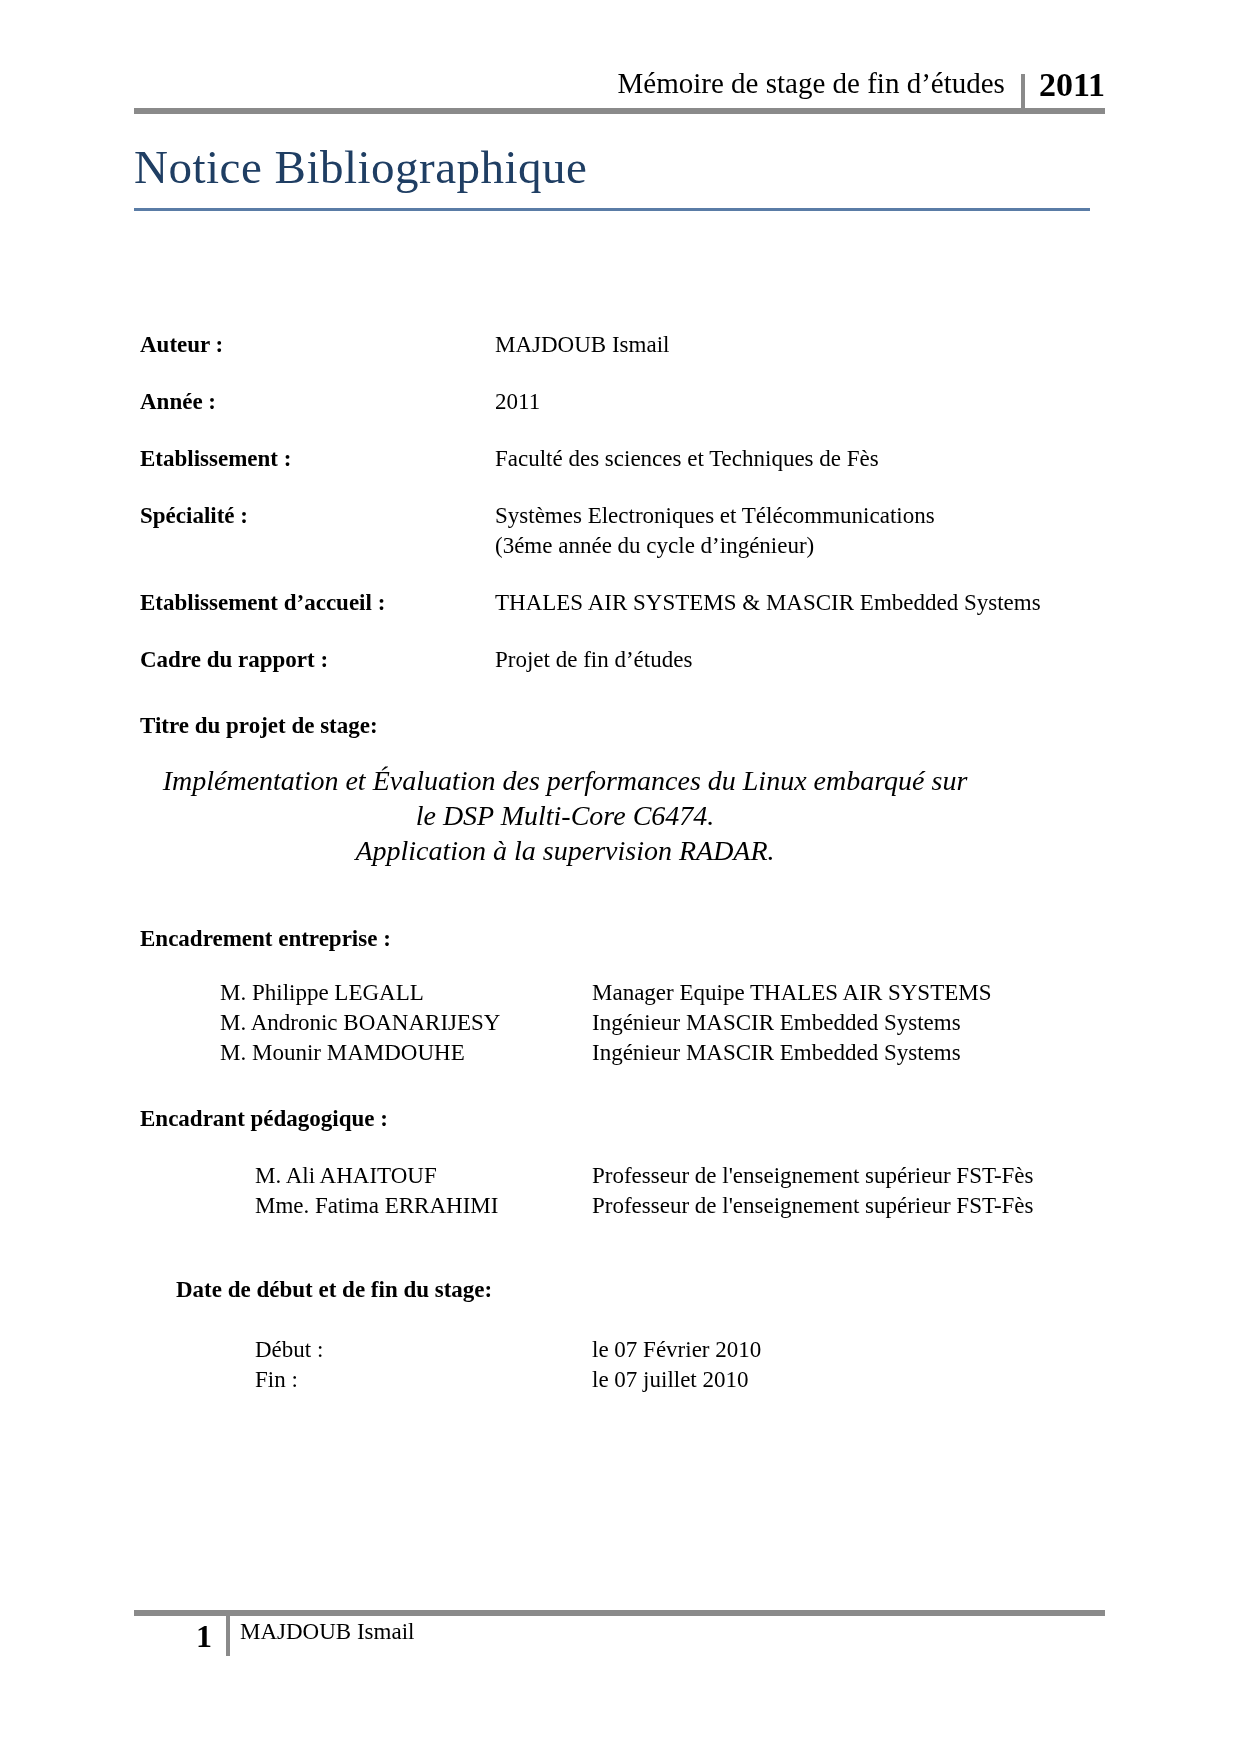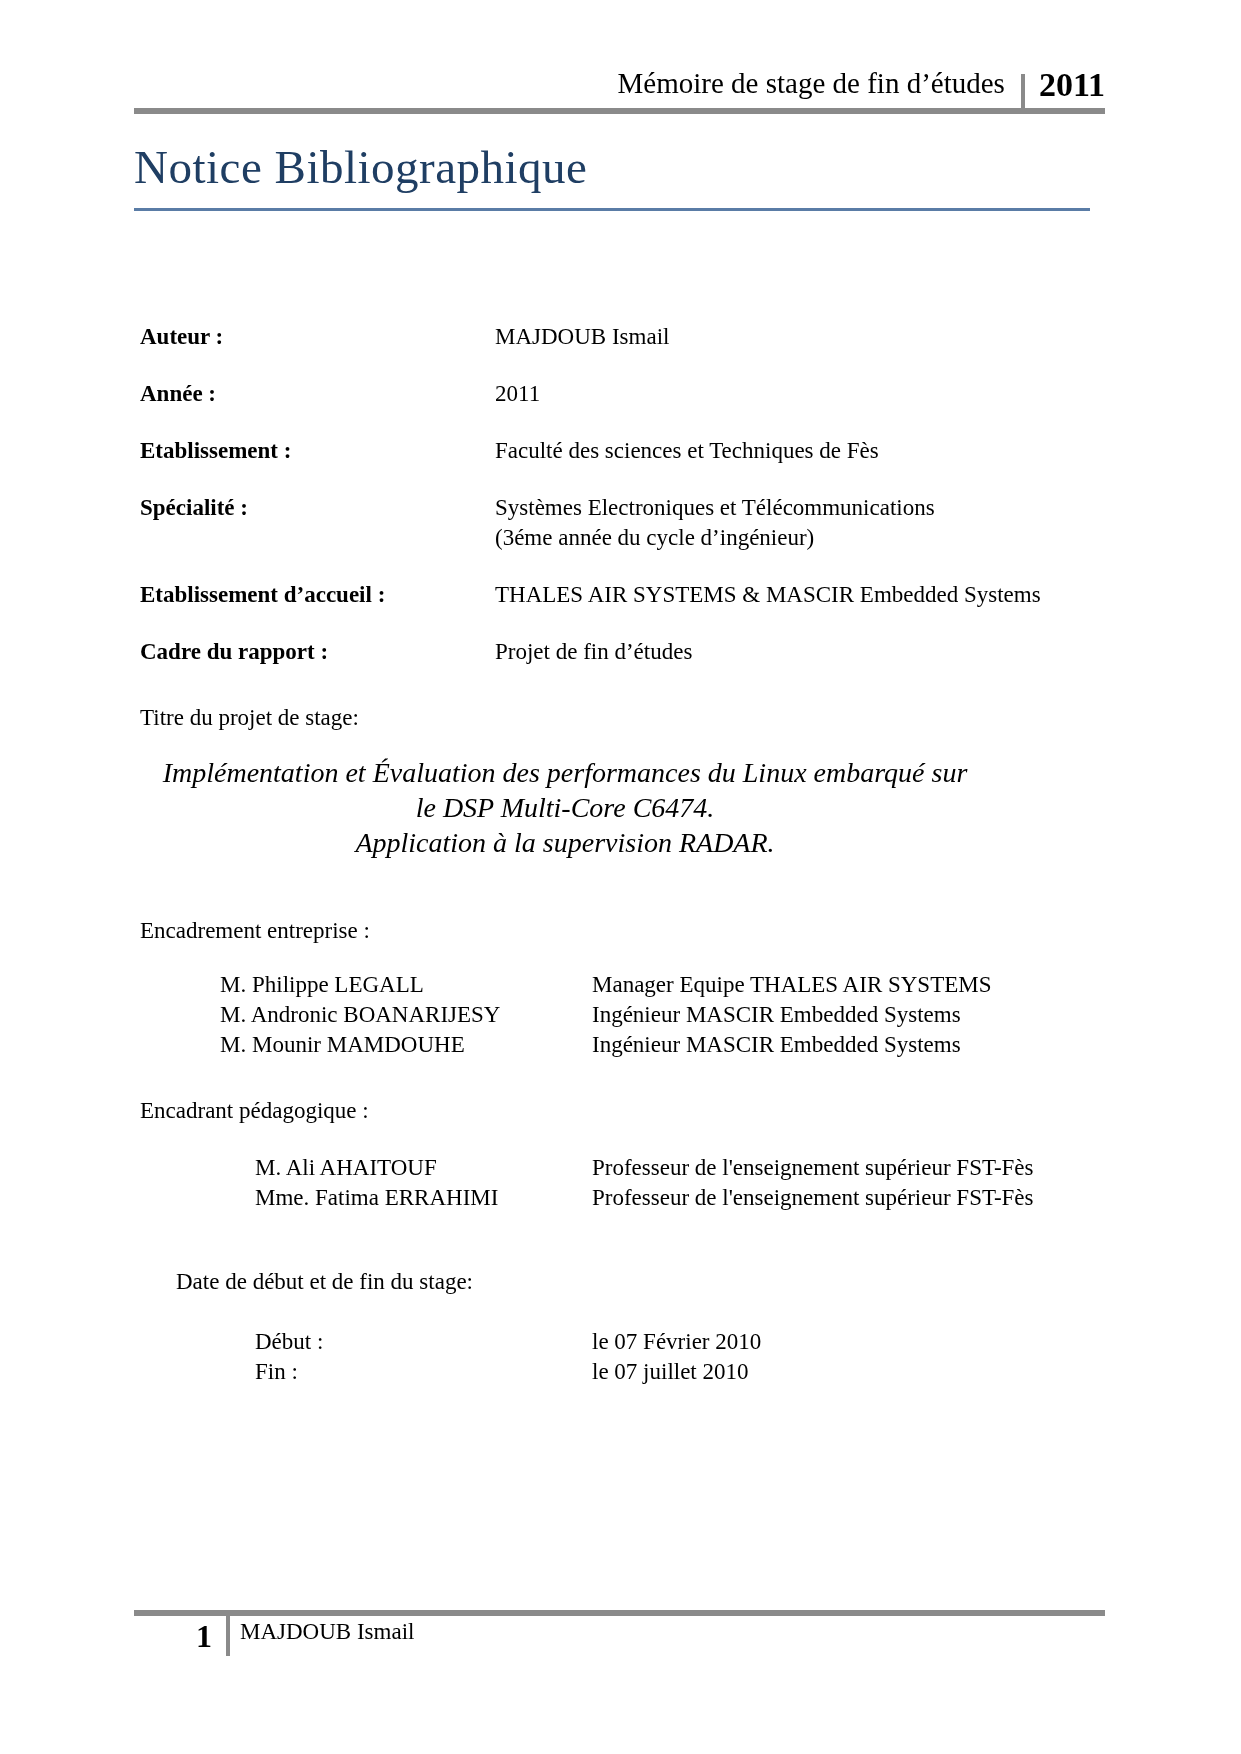--- a/index.html
+++ b/index.html
@@ -66,40 +66,40 @@
     margin: 0;
     font-size: 47px;
     font-weight: normal;
     letter-spacing: 0.5px;
     color: #1f3e63;
   }
 
   
   .main {
     position: absolute;
-    top: 322px;
+    top: 330px;
     left: 140px;
     width: 970px;
     font-size: 23px;
     line-height: 30px;
   }
   .field-row {
     display: flex;
     margin-bottom: 27px;
   }
   .field-label {
     width: 355px;
     flex: 0 0 355px;
     font-weight: bold;
   }
   .field-value { }
   .field-value .line2 { display: block; }
 
   .section-label {
-    font-weight: normal;
+    font-weight: bold;
     margin-bottom: 22px;
   }
   .sect-project   { margin-top: 36px; }
   .sect-company   { margin-top: 56px; margin-bottom: 24px; }
   .sect-academic  { margin-top: 36px; margin-bottom: 27px; }
   .sect-dates     { margin-top: 54px; margin-bottom: 30px; margin-left: 36px; }
 
   .project-title {
     width: 850px;
     text-align: center;

